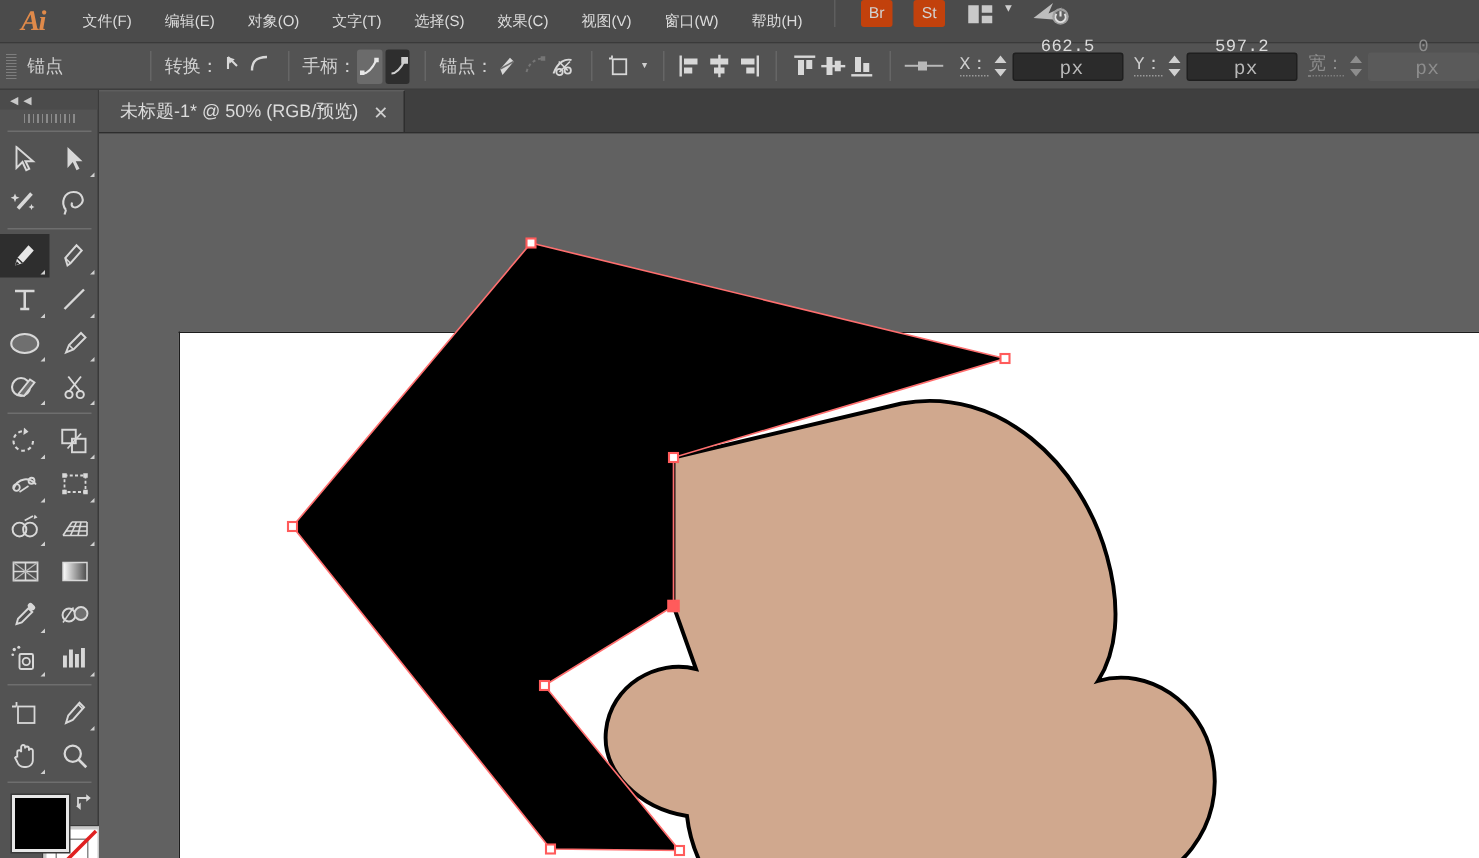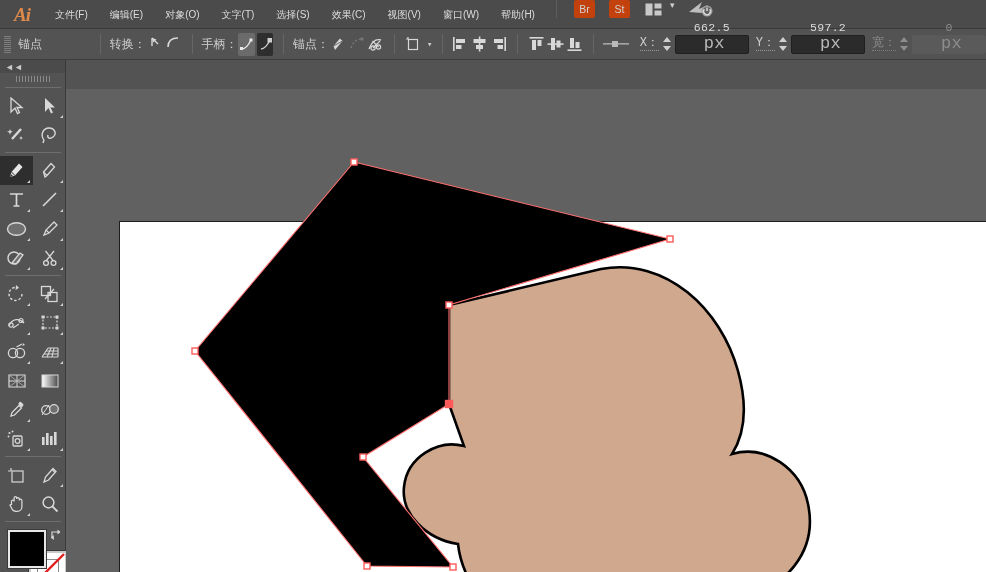--- a/index.html
+++ b/index.html
@@ -65,21 +65,21 @@
   .ico-btn.on { background: #2e2e2e; }
   .ico-btn.off { background: #6b6b6b; }
   .ico-btn.dim { opacity: .42; }
   .num-field {
     display: flex; align-items: center; height: 19px;
     background: #2b2b2b; border: 1px solid #1f1f1f; border-radius: 2px;
     padding: 0 5px; min-width: 74px; justify-content: flex-end;
     font-size: 11.5px; color: #dcdcdc; letter-spacing: .3px; flex-direction: column;
   }
   .num-field.disabled { background: #5a5a5a; border-color: #5a5a5a; color: #8d8d8d; }
-  .num-field .unit { margin-left: 5px; color: #b9b9b9; font-size: 17px; }
+  .num-field .unit { margin-left: 5px; color: #b9b9b9; font-size: 13px; }
   .num-field.disabled .unit { color: #8d8d8d; }
   .spin {
     display: flex; flex-direction: column; align-items: center; justify-content: center;
     width: 12px; height: 20px; margin-right: 3px; color: #cfcfcf;
   }
   .spin.dim { color: #8d8d8d; }
   .xy-label {
     font-size: 12px; color: #cfcfcf; margin: 0 3px 0 7px;
     border-bottom: 1px dotted #9a9a9a; padding-bottom: 1px; line-height: 12px;
   }
@@ -350,20 +350,26 @@
       <svg width="10" height="16" viewBox="0 0 10 16">
           <path d="M5 1 L9 6 L1 6 Z M5 15 L1 10 L9 10 Z" fill="#8d8d8d"></path>
         </svg>
     </div>
     <div class="num-field disabled">
       <span>0</span>
       <span class="unit">px</span>
     </div>
   </div>
 
+  <div class="tabbar">
+    <div class="doc-tab">
+      <span>未标题-1* @ 50% (RGB/预览)</span>
+      <span class="tab-close">✕</span>
+    </div>
+  </div>
 
   <div class="toolbar">
     <div class="tb-collapse">◄◄</div>
     <div class="tb-grip">
         <i></i>
       </div>
     <div class="tb-div"></div>
 
     <div class="tb-grid">
       <div class="tool">

